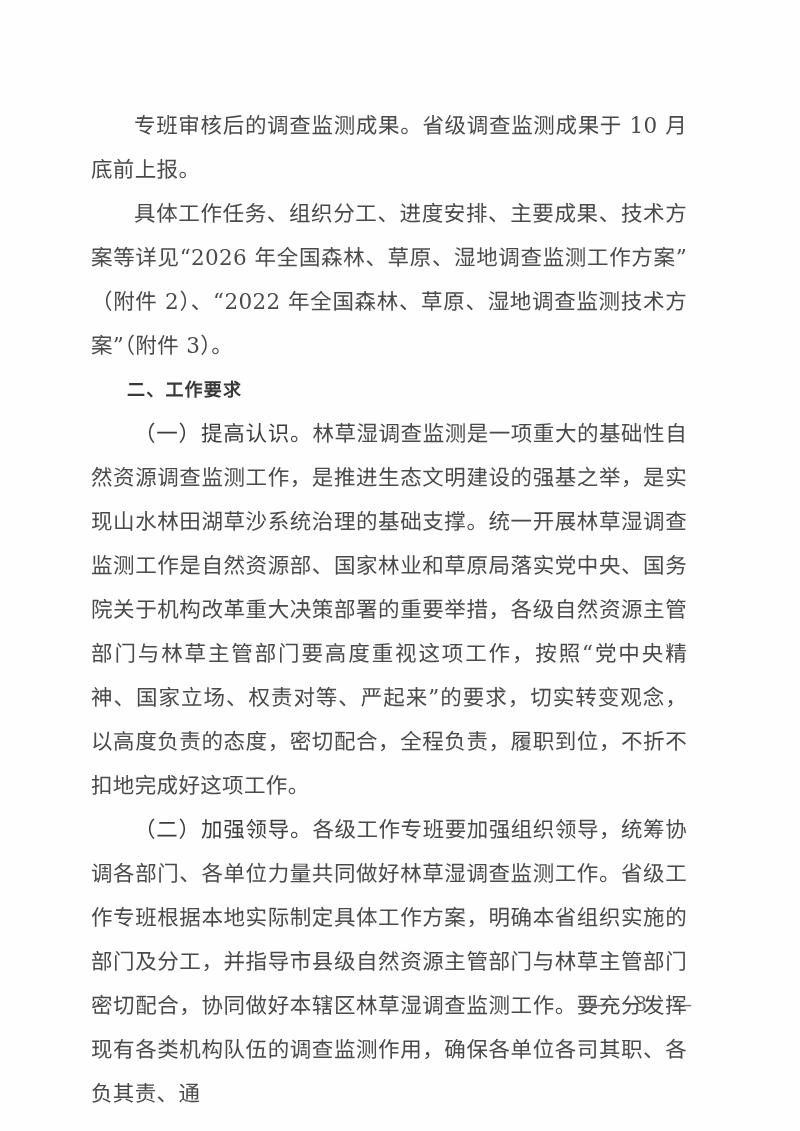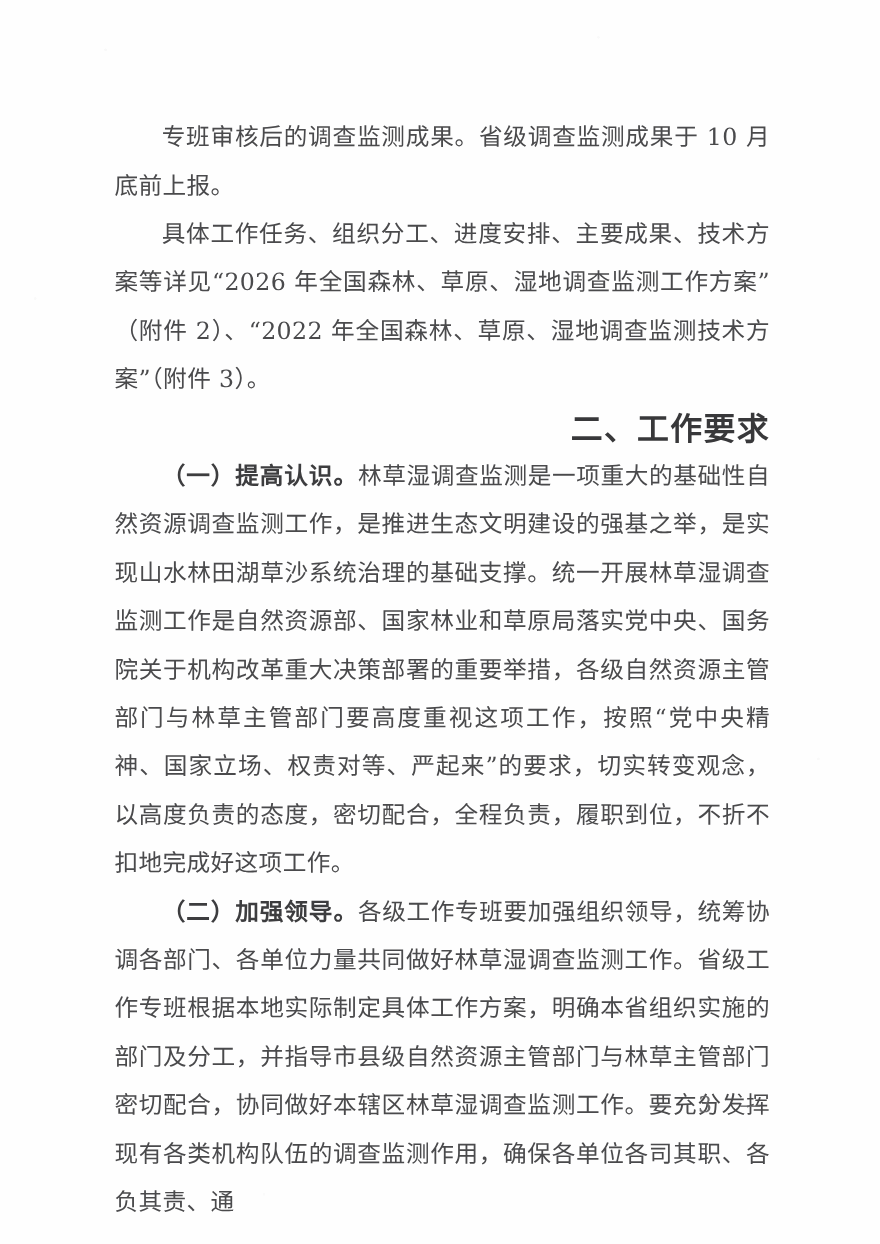--- a/index.html
+++ b/index.html
@@ -27,21 +27,21 @@
       radial-gradient(circle at 12% 4%,  rgba(0,0,0,0.022) 0 1px, transparent 1.4px),
       radial-gradient(circle at 68% 3%,  rgba(0,0,0,0.020) 0 1px, transparent 1.4px),
       radial-gradient(circle at 4%  24%, rgba(0,0,0,0.018) 0 1px, transparent 1.4px),
       radial-gradient(circle at 93% 61%, rgba(0,0,0,0.018) 0 1px, transparent 1.4px),
       radial-gradient(circle at 30% 96%, rgba(0,0,0,0.016) 0 1px, transparent 1.4px),
       radial-gradient(circle at 80% 88%, rgba(0,0,0,0.016) 0 1px, transparent 1.4px);
   }
 
   .text-block {
     position: absolute;
-    left: 104px;
+    left: 91px;
     top: 104px;
     width: 596px;
   }
 
   
   .para {
     margin: 0;
     color: #4a4a4c;
     font-size: 21.5px;
     line-height: 44px;
@@ -49,32 +49,32 @@
     text-justify: inter-character;
     text-indent: 2em;
     letter-spacing: 0.35px;
     font-weight: 400;
   }
 
   
   .heading {
     margin: 0;
     color: #38383a;
-    font-size: 29px;
+    font-size: 18px;
     line-height: 44px;
     text-indent: 2em;
     font-weight: 700;
     letter-spacing: 1.2px;
-    text-align: right;
+    text-align: left;
     font-family: "DejaVu Sans", "Liberation Sans", sans-serif;
   }
 
   
   .lead {
-    font-weight: 700;
+    font-weight: 400;
     color: #3d3d3f;
     letter-spacing: 0.6px;
   }
 
   
   .page-number {
     position: absolute;
     right: 104px;
     top: 990px;
     color: #6a6a6c;

